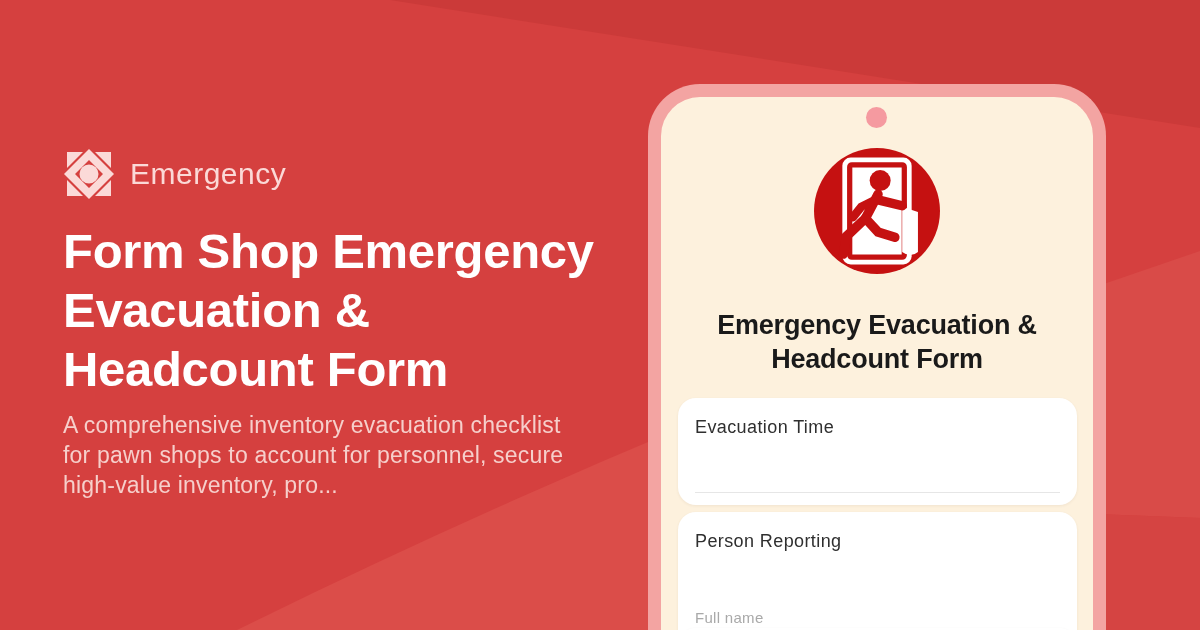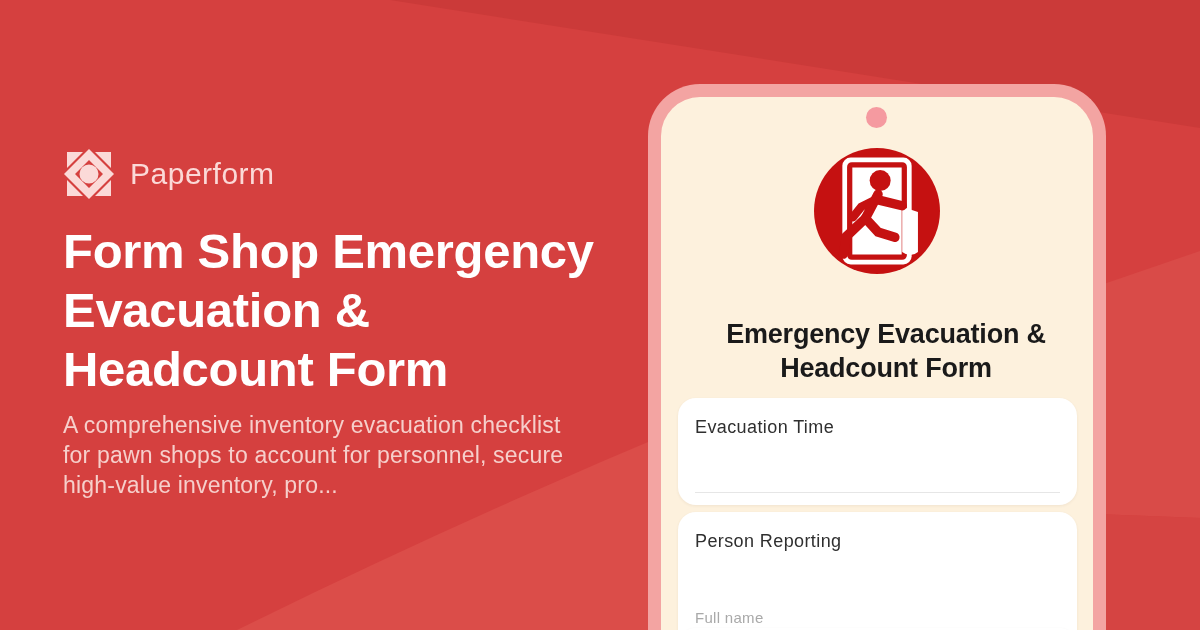--- a/index.html
+++ b/index.html
@@ -20,21 +20,21 @@
         font-size:23px;line-height:30px;font-weight:400;color:#f6cfcb;letter-spacing:.2px;}
   .desc span{display:block;}
 
   
   .phone{position:absolute;left:648px;top:84px;width:458px;height:600px;box-sizing:border-box;
          background:#fdf1dd;border:13px solid #f3a4a2;border-bottom:none;
          border-radius:52px 52px 0 0;overflow:hidden;}
   .phone-inner{position:absolute;inset:0;}
   .dot{position:absolute;left:205px;top:10px;width:21px;height:21px;border-radius:50%;background:#f59aa0;}
   .exit-icon{position:absolute;left:153px;top:51px;width:126px;height:126px;}
-  .form-title{position:absolute;left:0;top:211px;width:100%;margin:9px;text-align:center;
+  .form-title{position:absolute;left:0;top:211px;width:100%;margin:0;text-align:center;
               font-size:27px;line-height:34px;font-weight:700;color:#1a1a1a;letter-spacing:-.2px;}
   .form-title span{display:block;}
 
   .card{position:absolute;left:17px;width:399px;background:#ffffff;border-radius:18px;
         box-shadow:0 1px 3px rgba(90,60,30,.07);}
   .card1{top:301px;height:107px;}
   .card2{top:415px;height:140px;}
   .card3{top:531px;height:80px;}
   .field-label{position:absolute;left:17px;top:19px;font-size:18px;color:#2f2f2f;letter-spacing:.4px;}
   .card input{position:absolute;left:17px;right:17px;width:calc(100% - 34px);height:30px;
@@ -62,21 +62,21 @@
     <svg width="52" height="52" viewBox="0 0 52 52" aria-hidden="true">
       <g fill="#fbdad8">
         <path fill-rule="evenodd" d="M26 1 L51 26 L26 51 L1 26 Z M26 12 L40 26 L26 40 L12 26 Z"></path>
         <circle cx="26" cy="26" r="9.5"></circle>
         <path d="M4 4 L20 4 L4 20 Z"></path>
         <path d="M32 4 L48 4 L48 20 Z"></path>
         <path d="M48 32 L48 48 L32 48 Z"></path>
         <path d="M4 32 L20 48 L4 48 Z"></path>
       </g>
     </svg>
-    <span class="wordmark">Paperform</span>
+    <span class="wordmark">Emergency</span>
   </header>
 
   <h1 class="title">
     <span>Form Shop Emergency</span>
     <span>Evacuation &amp;</span>
     <span>Headcount Form</span>
   </h1>
 
   <p class="desc">
     <span>A comprehensive inventory evacuation checklist</span>

